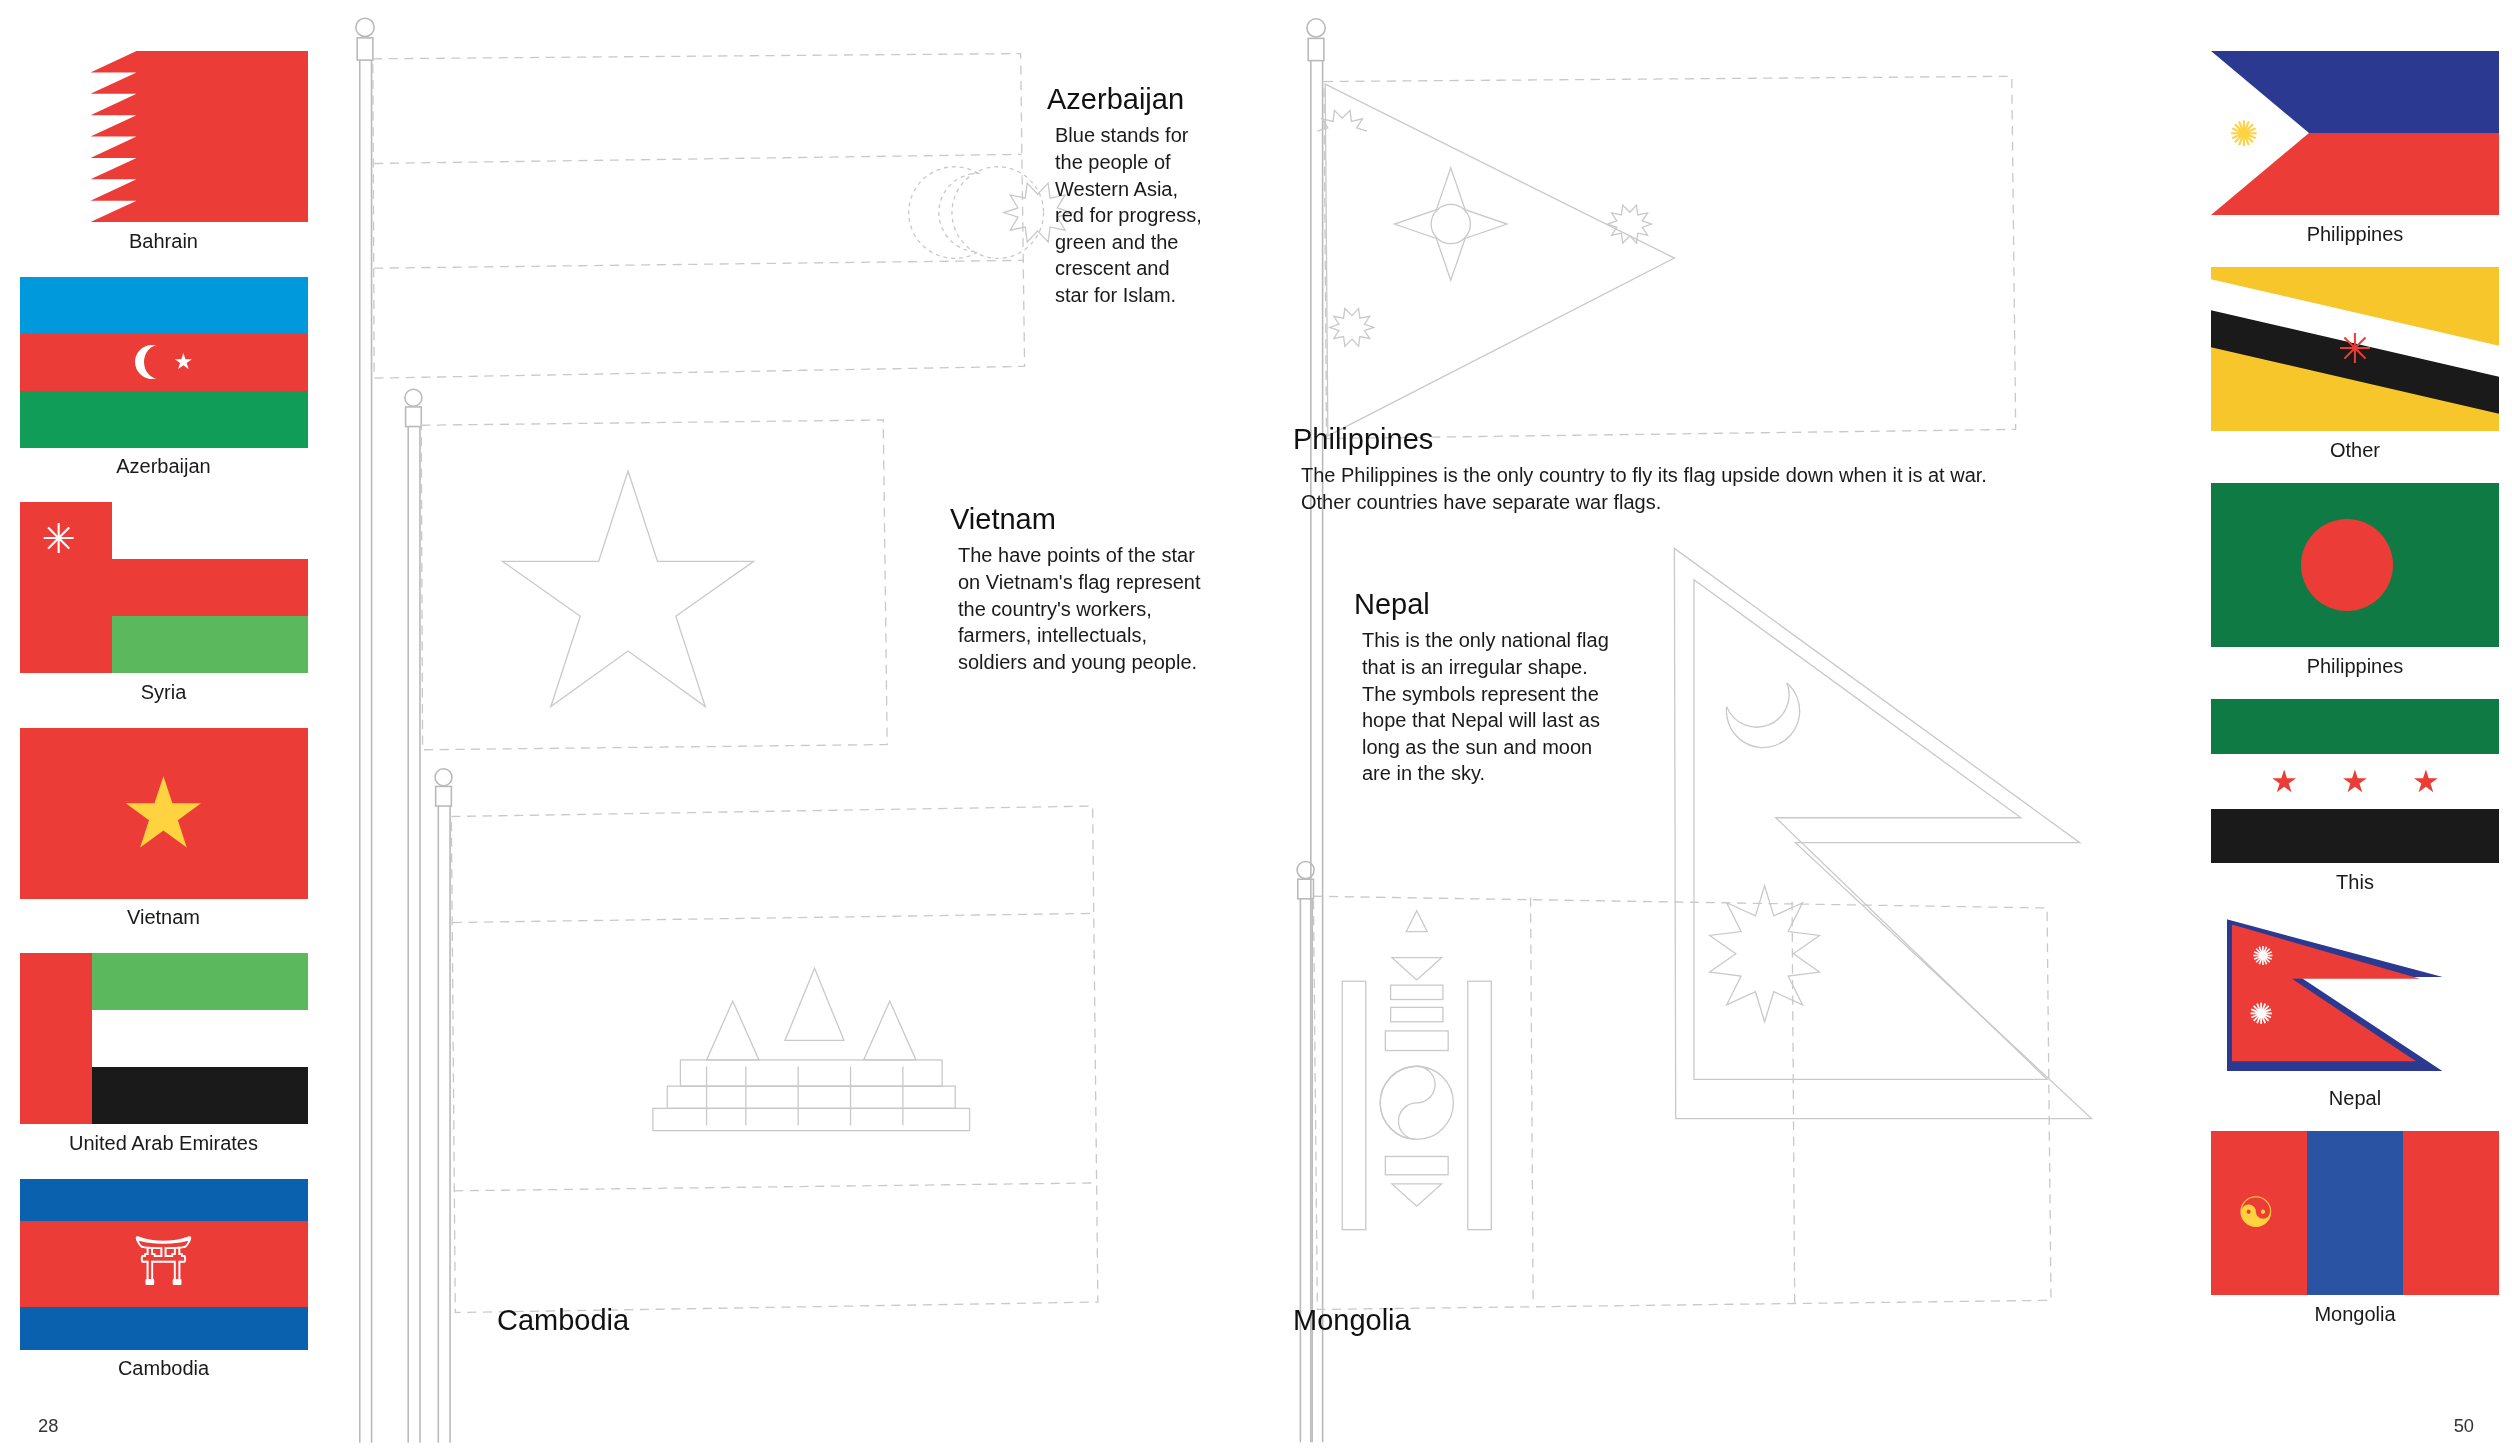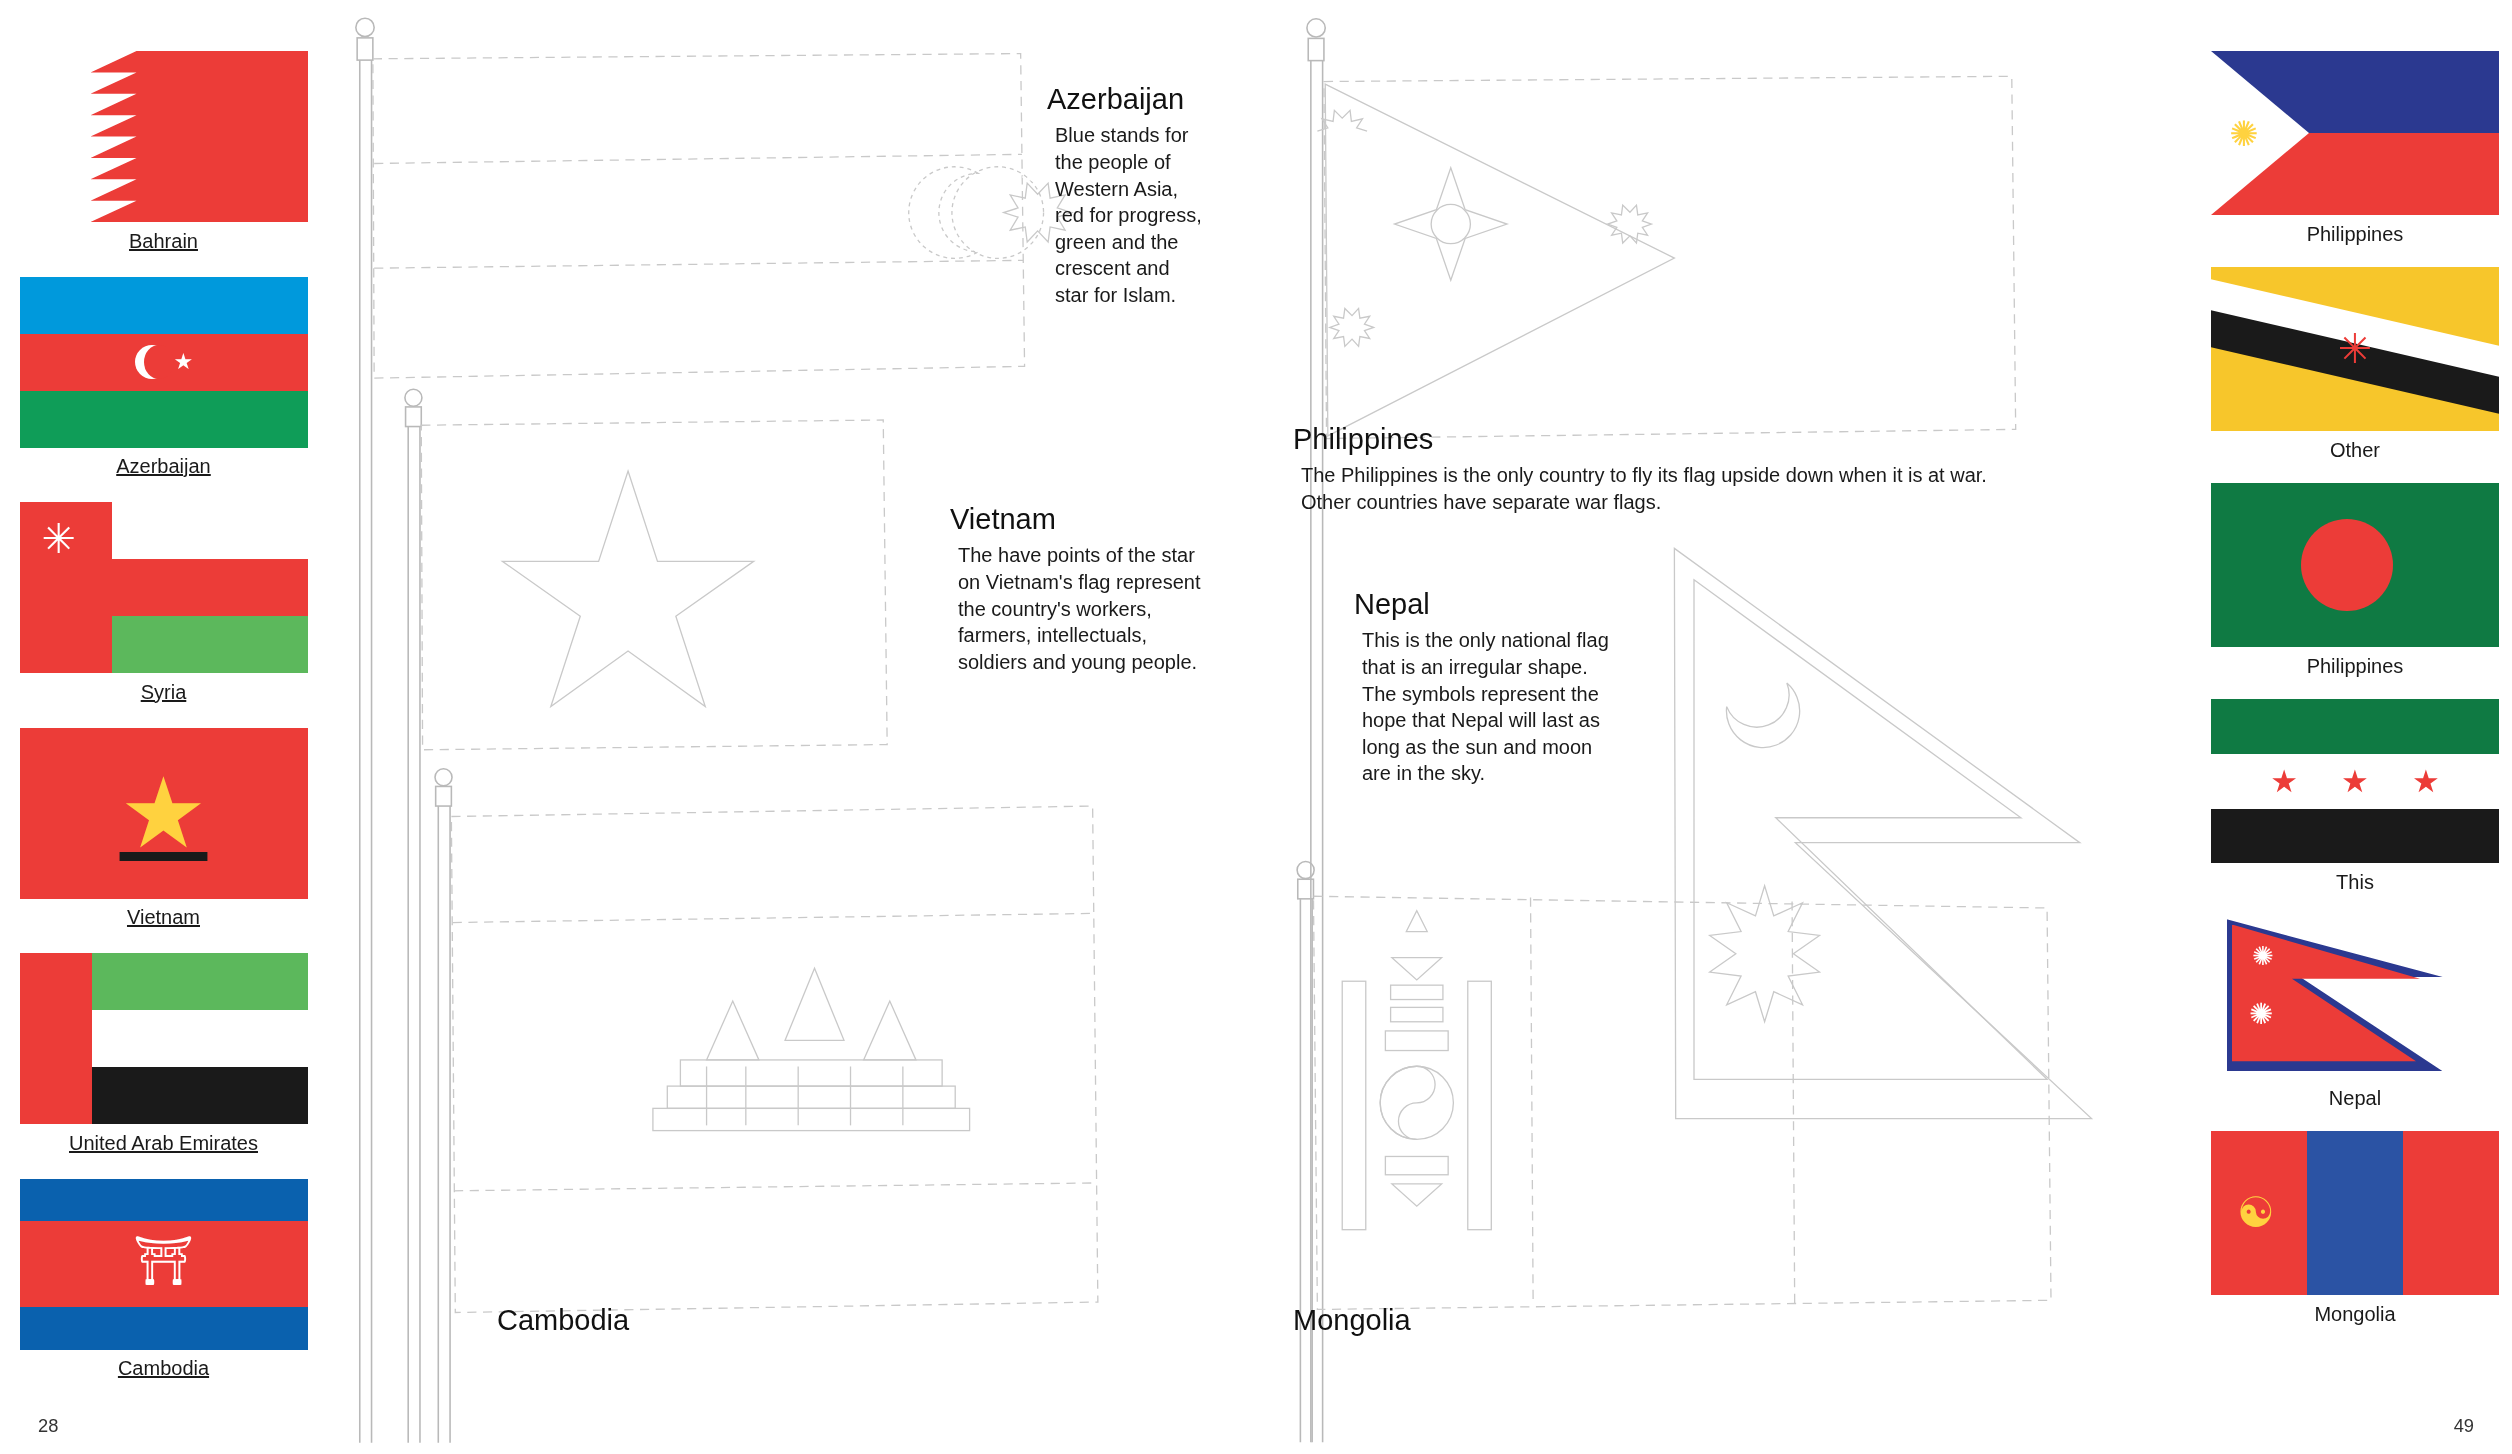--- a/index.html
+++ b/index.html
@@ -11,21 +11,21 @@
     position:relative;
     overflow:hidden;
   }
   .spread{position:absolute;inset:0;display:flex;}
   .page{position:relative;width:50%;height:100%;}
   .page-right{border-left:0;}
 
   
   .thumb-col{
     position:absolute;top:51px;left:0;width:327px;
-    display:flex;flex-direction:column;align-items:center;gap:26px;text-decoration:underline;
+    display:flex;flex-direction:column;align-items:center;gap:26px;
   }
   .thumb{width:288px;display:flex;flex-direction:column;align-items:center;}
   .flagbox{width:288px;height:171px;position:relative;overflow:hidden;}
   .thumb .caption{
     margin-top:8.5px;font-size:20px;line-height:1;color:#1a1a1a;text-align:center;
   }
 
   
   .thumb-col-right{
     position:absolute;top:51px;right:6.5px;width:301px;
@@ -392,16 +392,16 @@
         <div class="flagbox f-mong">
           <div class="r"></div>
             <div class="b"></div>
             <div class="r"></div>
           <span class="soy">☯</span>
         </div>
         <div class="caption">Mongolia</div>
       </div>
     </div>
 
-    <div class="folio folio-right">49</div>
+    <div class="folio folio-right">50</div>
   </div>
 </div>
 
 
 </body></html>

